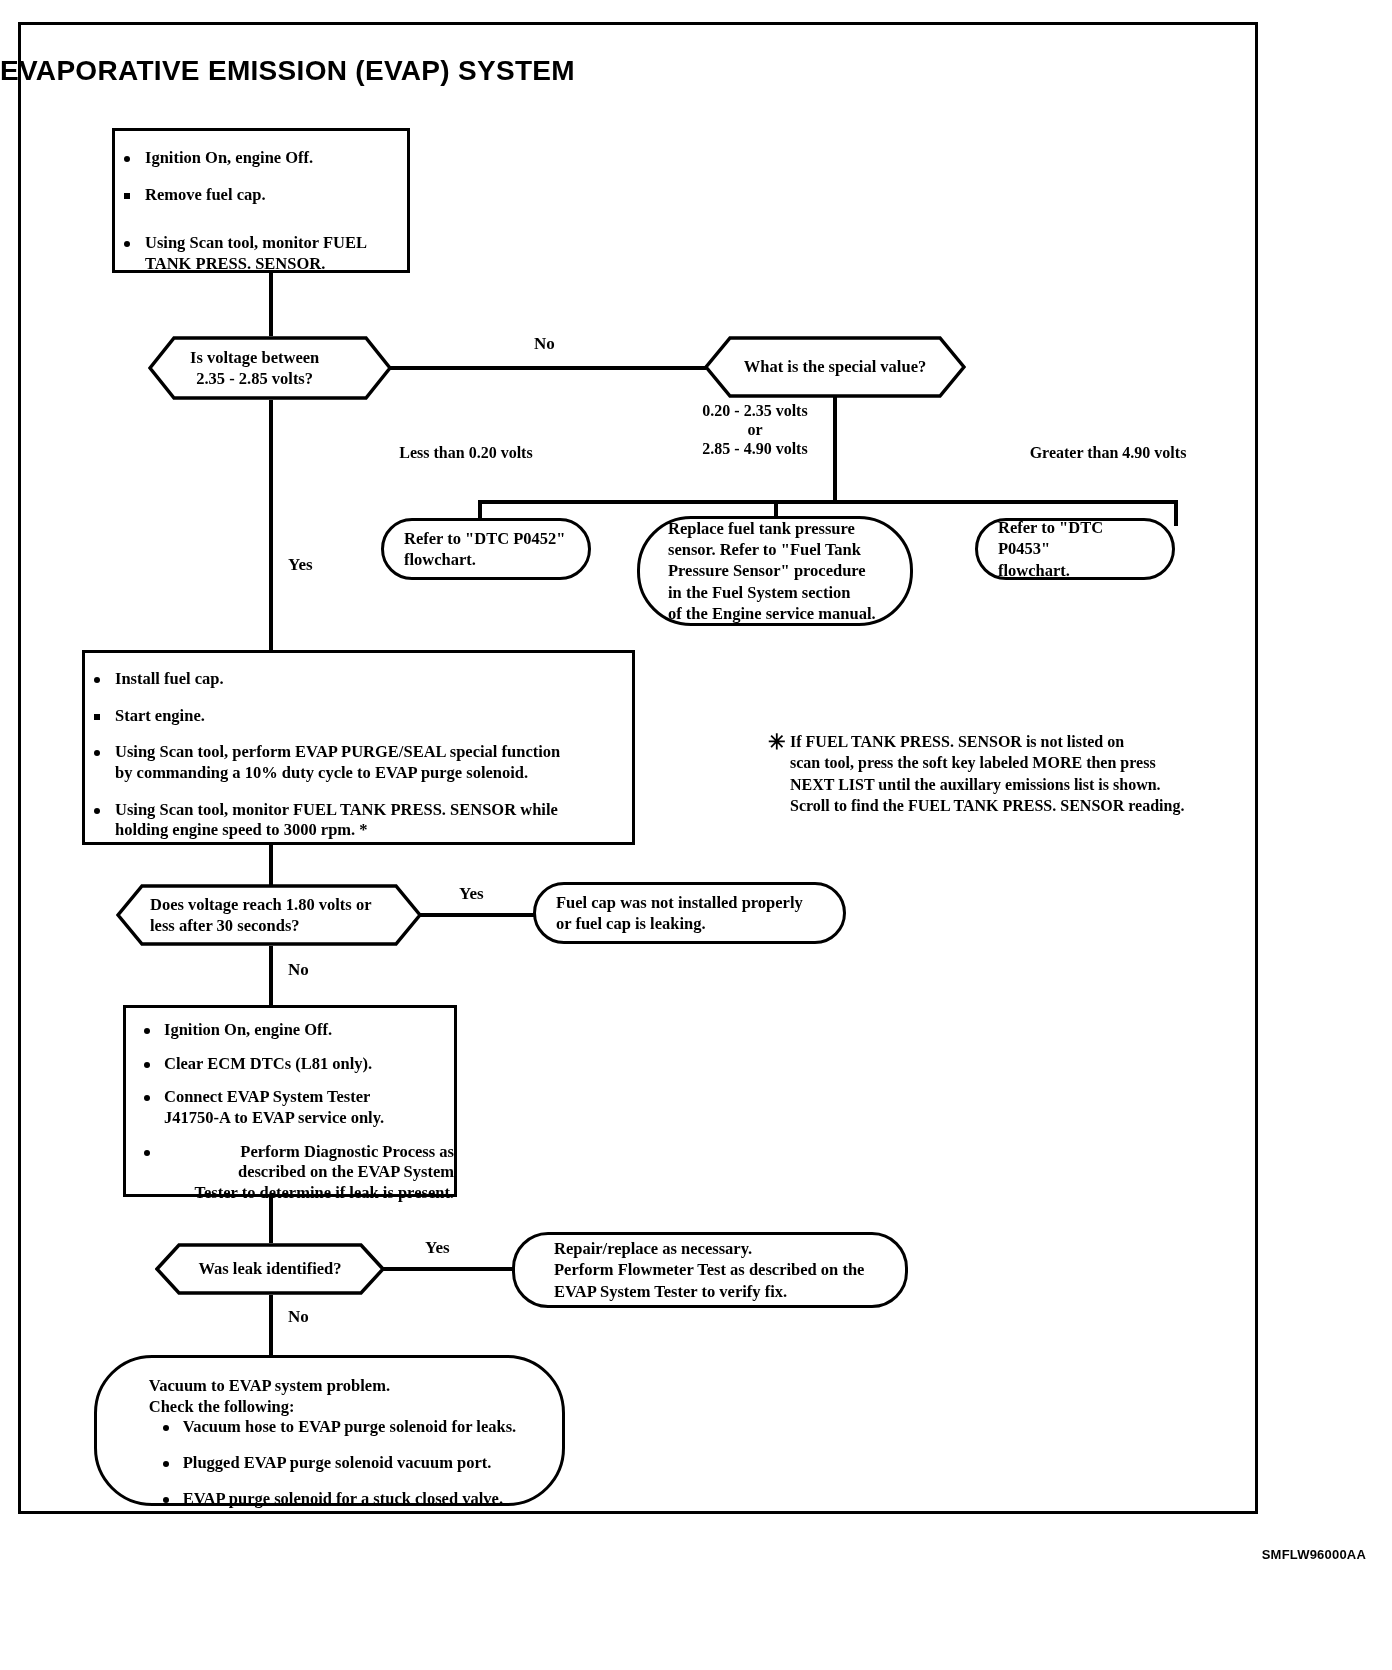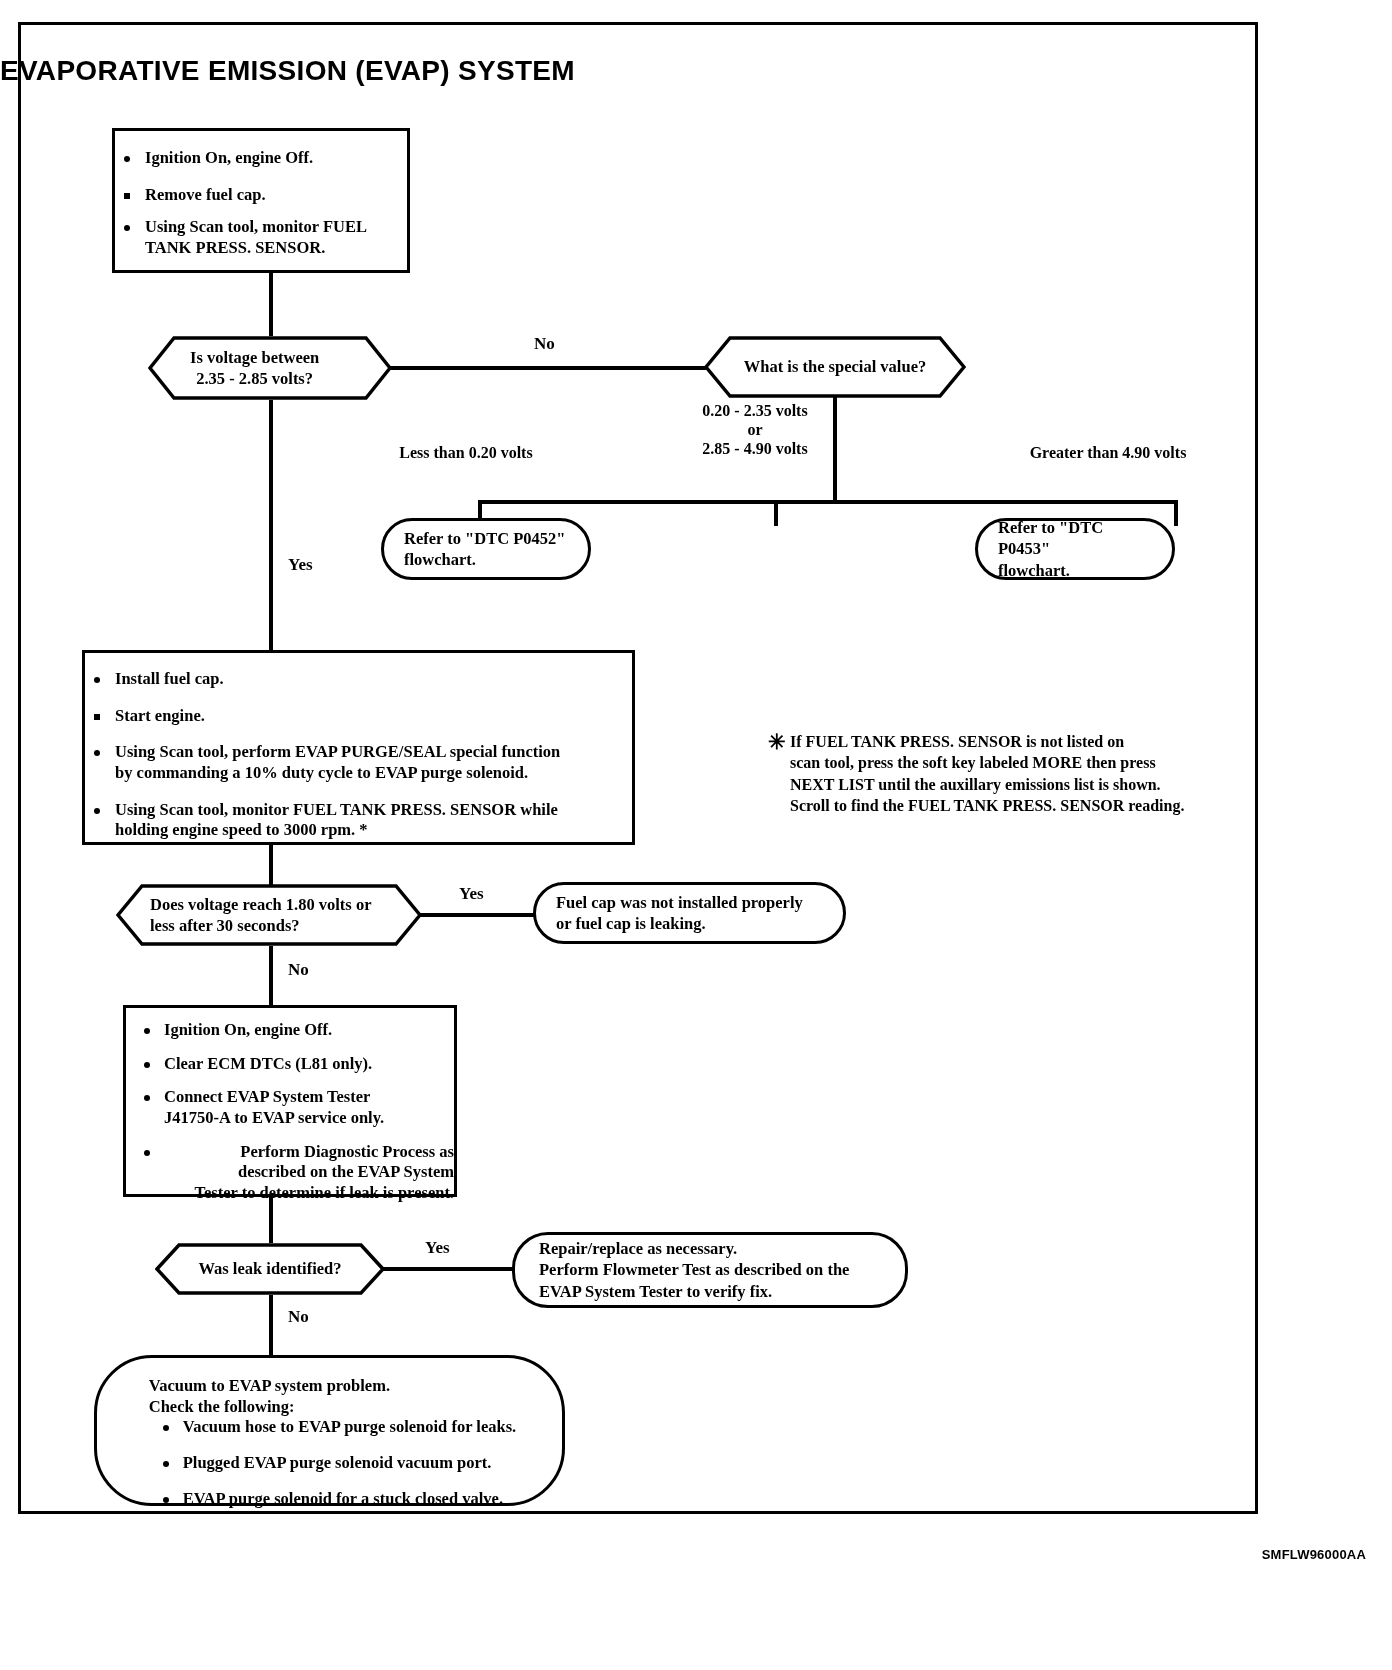--- a/index.html
+++ b/index.html
@@ -183,21 +183,21 @@
 <div id="page-frame"></div>
 
 <div id="canvas">
 
   <div id="title">EVAPORATIVE EMISSION (EVAP) SYSTEM</div>
 
   <div class="proc-box" style="left:112px; top:128px; width:298px; height:145px;">
     <ul class="bul" style="margin-top:17px;">
       <li>Ignition On, engine Off.</li>
       <li class="sq" style="margin-top:16px;">Remove fuel cap.</li>
-      <li style="margin-top:12px;">Using Scan tool, monitor FUEL TANK PRESS. SENSOR.</li>
+      <li style="margin-top:28px;">Using Scan tool, monitor FUEL TANK PRESS. SENSOR.</li>
     </ul>
   </div>
 
   <div class="ln" style="left:269px; top:273px; width:4px; height:63px;"></div>
 
   <div class="hexnode" style="left:148px; top:336px; width:244px; height:64px;text-align:center;">
     <svg width="244" height="64" viewBox="0 0 244 64">
       <polygon points="26,2 218,2 242,32 218,62 26,62 2,32" fill="#fff" stroke="#000" stroke-width="3.5"></polygon>
     </svg>
     <div class="hexlabel" style="padding-left:42px;">
@@ -234,20 +234,29 @@
 2.85 - 4.90 volts</div>
   <div class="branch-label" style="left:1008px; top:443px; width:200px;">Greater than 4.90 volts</div>
 
   <div class="term-box" style="left:381px; top:518px; width:210px; height:62px;">
     <div class="term-inner">
       <div>Refer to "DTC P0452"</div>
       <div>flowchart.</div>
     </div>
   </div>
 
+  <div class="term-box" style="left:637px; top:516px; width:276px; height:110px; border-radius:54px;">
+    <div class="term-inner" style="padding-left:28px;">
+      <div>Replace fuel tank pressure</div>
+      <div>sensor. Refer to "Fuel Tank</div>
+      <div>Pressure Sensor" procedure</div>
+      <div>in the Fuel System section</div>
+      <div>of the Engine service manual.</div>
+    </div>
+  </div>
 
   <div class="term-box" style="left:975px; top:518px; width:200px; height:62px;">
     <div class="term-inner">
       <div>Refer to "DTC P0453"</div>
       <div>flowchart.</div>
     </div>
   </div>
 
   <div class="ln" style="left:269px; top:400px; width:4px; height:250px;"></div>
   <div class="edge-label" style="left:288px; top:555px;">Yes</div>
@@ -326,21 +335,21 @@
     </svg>
     <div class="hexlabel ctr">
       <span>Was leak identified?</span>
     </div>
   </div>
 
   <div class="ln" style="left:383px; top:1267px; width:132px; height:4px;"></div>
   <div class="edge-label" style="left:425px; top:1238px;">Yes</div>
 
   <div class="term-box" style="left:512px; top:1232px; width:396px; height:76px;">
-    <div class="term-inner" style="padding-left:24px;">
+    <div class="term-inner" style="padding-left:39px;">
       <div>Repair/replace as necessary.</div>
       <div>Perform Flowmeter Test as described on the</div>
       <div>EVAP System Tester to verify fix.</div>
     </div>
   </div>
 
   <div class="ln" style="left:269px; top:1295px; width:4px; height:63px;"></div>
   <div class="edge-label" style="left:288px; top:1307px;">No</div>
 
   <div class="term-box" style="left:94px; top:1355px; width:471px; height:151px; border-radius:58px; align-items:flex-start;justify-content:center;">

